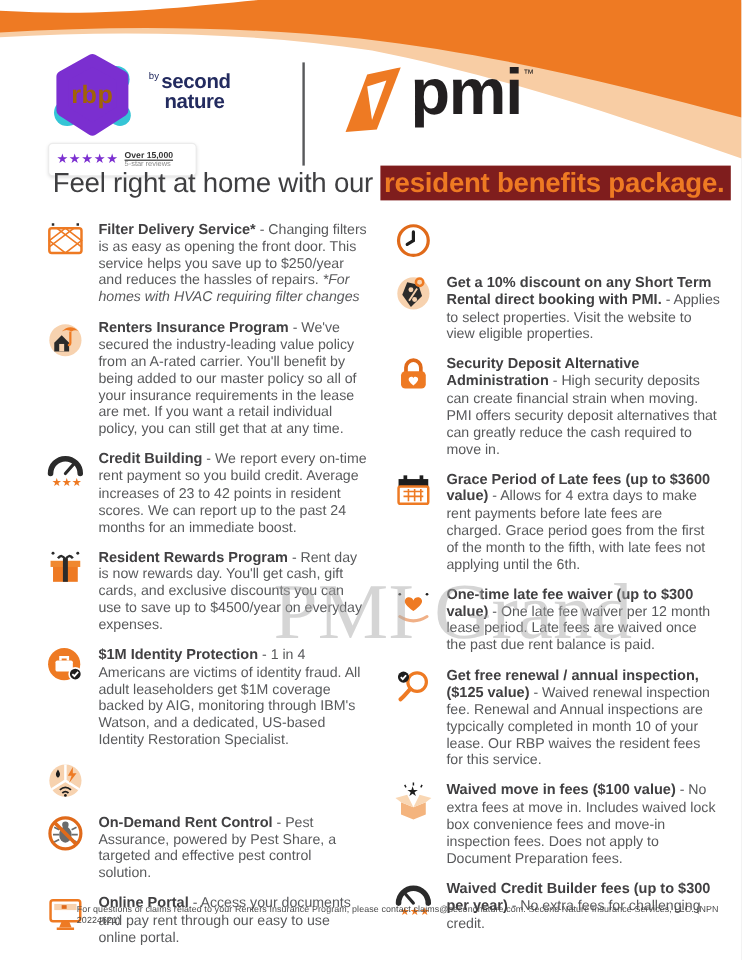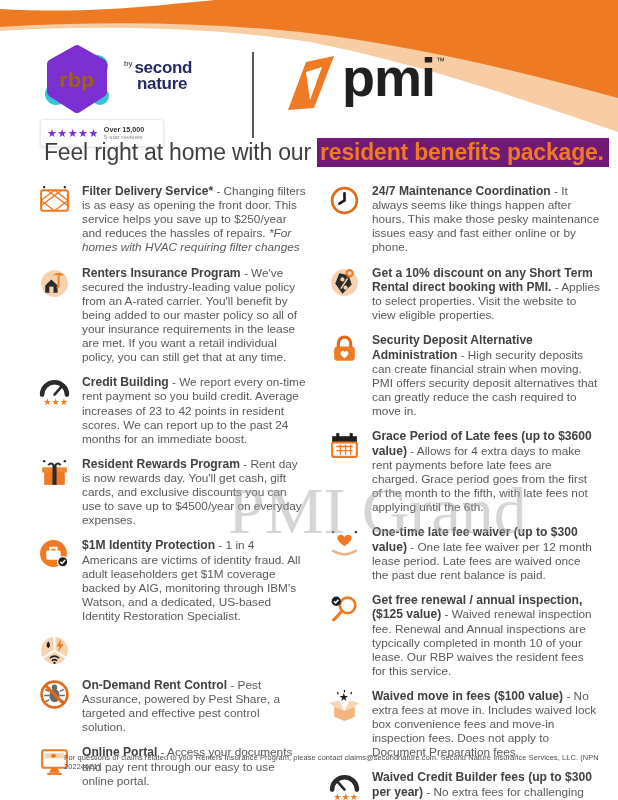--- a/index.html
+++ b/index.html
@@ -27,30 +27,30 @@
   .sn-word { font-size:17px; font-weight:800; letter-spacing:-0.3px; display:inline; }
   .sn-line2 { padding-left:13px; }
   .reviews-card {
     position:absolute; top:119px; left:40px; width:124px; height:28px;
     background:#fff; border:1px solid #ececec; border-radius:4px;
     box-shadow:0 1px 3px rgba(0,0,0,.12);
     display:flex; align-items:center; gap:5px; padding:2px 6px;
   }
   .stars { color:#7b2fd0; font-size:11px; letter-spacing:.5px; line-height:1; }
   .reviews-text { line-height:1.05; }
-  .reviews-l1 { font-size:7.2px; font-weight:700; color:#333; }
+  .reviews-l1 { font-size:7.2px; font-weight:700; color:#333;text-decoration:underline; }
   .reviews-l2 { font-size:6.2px; color:#8a8a8a; }
   .divider { position:absolute; top:52px; left:252px; width:2px; height:86px; background:#58595b; }
   .pmi-logo { position:absolute; top:56px; left:284px; display:flex; }
   .pmi-word { font-size:54px; font-weight:800; color:#221f20; line-height:.78; letter-spacing:-1px; margin-left:6px; }
   .pmi-tm { font-size:9px; color:#221f20; margin-left:1px; margin-bottom:2px; }
   
   .headline { position:absolute; top:139px; left:44px; width:560px; font-size:23px; color:#3f3f41; letter-spacing:-0.2px; white-space:nowrap; }
   .headline .hl {
-    color:#ee7a23; font-weight:800; background:#701a75; padding:1px 5px 2px 3px;
+    color:#ee7a23; font-weight:800; background:#7f1d1d; padding:1px 5px 2px 3px;
   }
   
   .benefits {
     position:absolute; top:184px; left:38px; width:562px;
     display:flex; gap:22px;
   }
   .col { display:flex; flex-direction:column; gap:11px; }
   .col-left { width:268px; }
   .col-right { width:272px; }
   .item { display:flex; gap:11px; }
@@ -208,21 +208,20 @@
       </div>
 
     </div>
     <div class="col col-right">
 
       <div class="item">
         <svg class="icn" viewBox="0 0 32 32">
           <circle cx="16" cy="16" r="12" fill="#fff" stroke="#e06a1a" stroke-width="2.6"></circle>
           <path d="M16,9 V16 L11,19" fill="none" stroke="#1e1e1e" stroke-width="2.6" stroke-linecap="round"></path>
         </svg>
-        <p class="itext"><strong>24/7 Maintenance Coordination</strong> <span>- It always seems like things happen after hours. This make those pesky maintenance issues easy and fast either online or by phone.</span></p>
       </div>
 
       <div class="item">
         <svg class="icn" viewBox="0 0 32 32">
           <circle cx="16" cy="16" r="13" fill="#f7d2af"></circle>
           <polygon points="11,7 20,9 23,18 14,27 7,17" fill="#2b2b2b"></polygon>
           <circle cx="14" cy="13" r="2" fill="#f7d2af"></circle>
           <circle cx="17" cy="21" r="2" fill="#f7d2af"></circle>
           <line x1="12.5" y1="22" x2="19" y2="12" stroke="#f7d2af" stroke-width="1.5"></line>
           <circle cx="21" cy="7" r="3" fill="none" stroke="#ee7a23" stroke-width="2"></circle>

